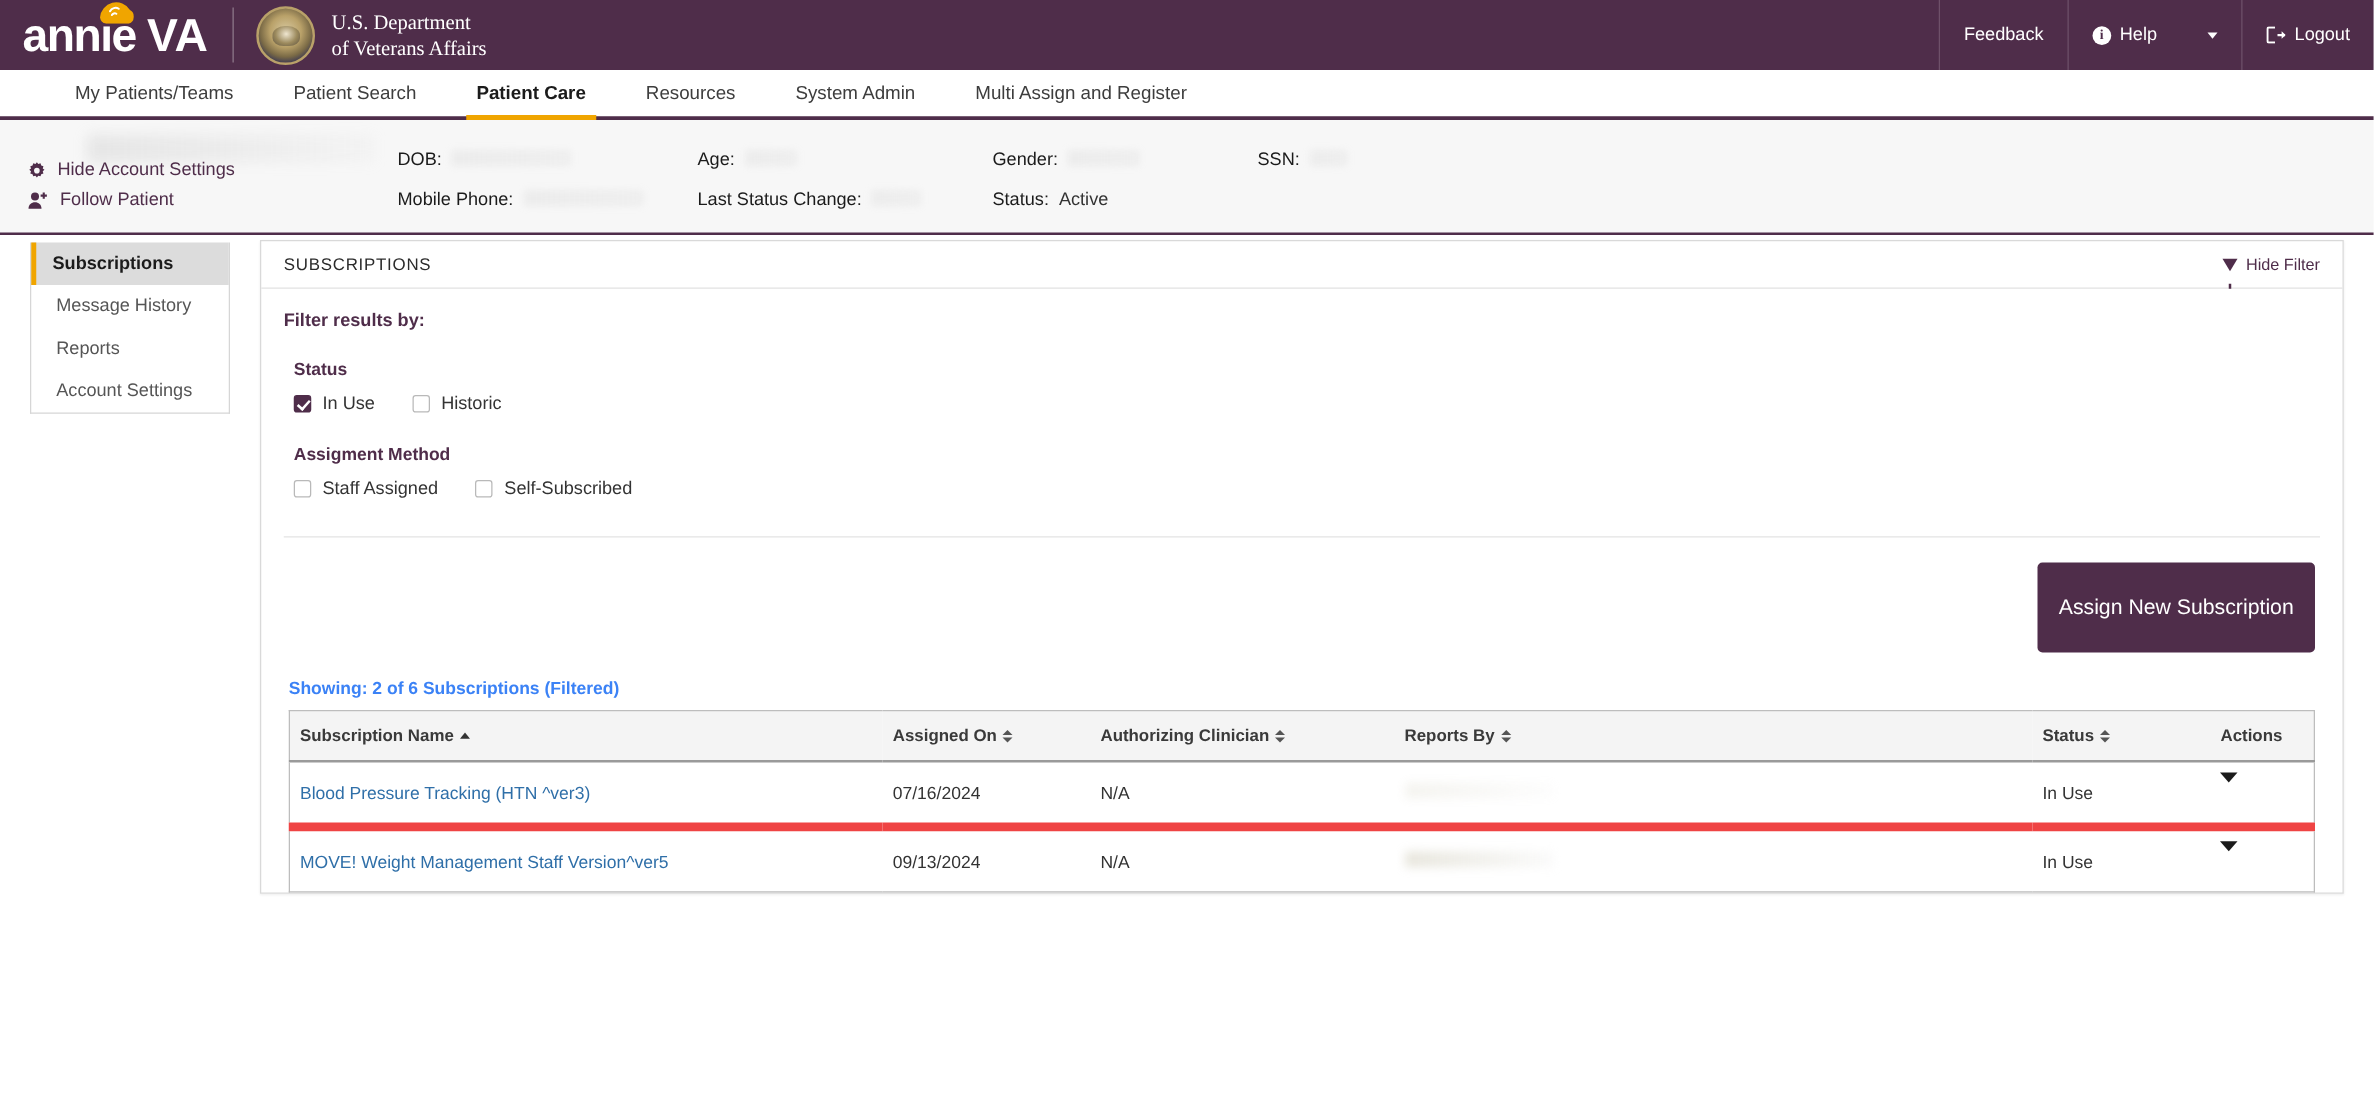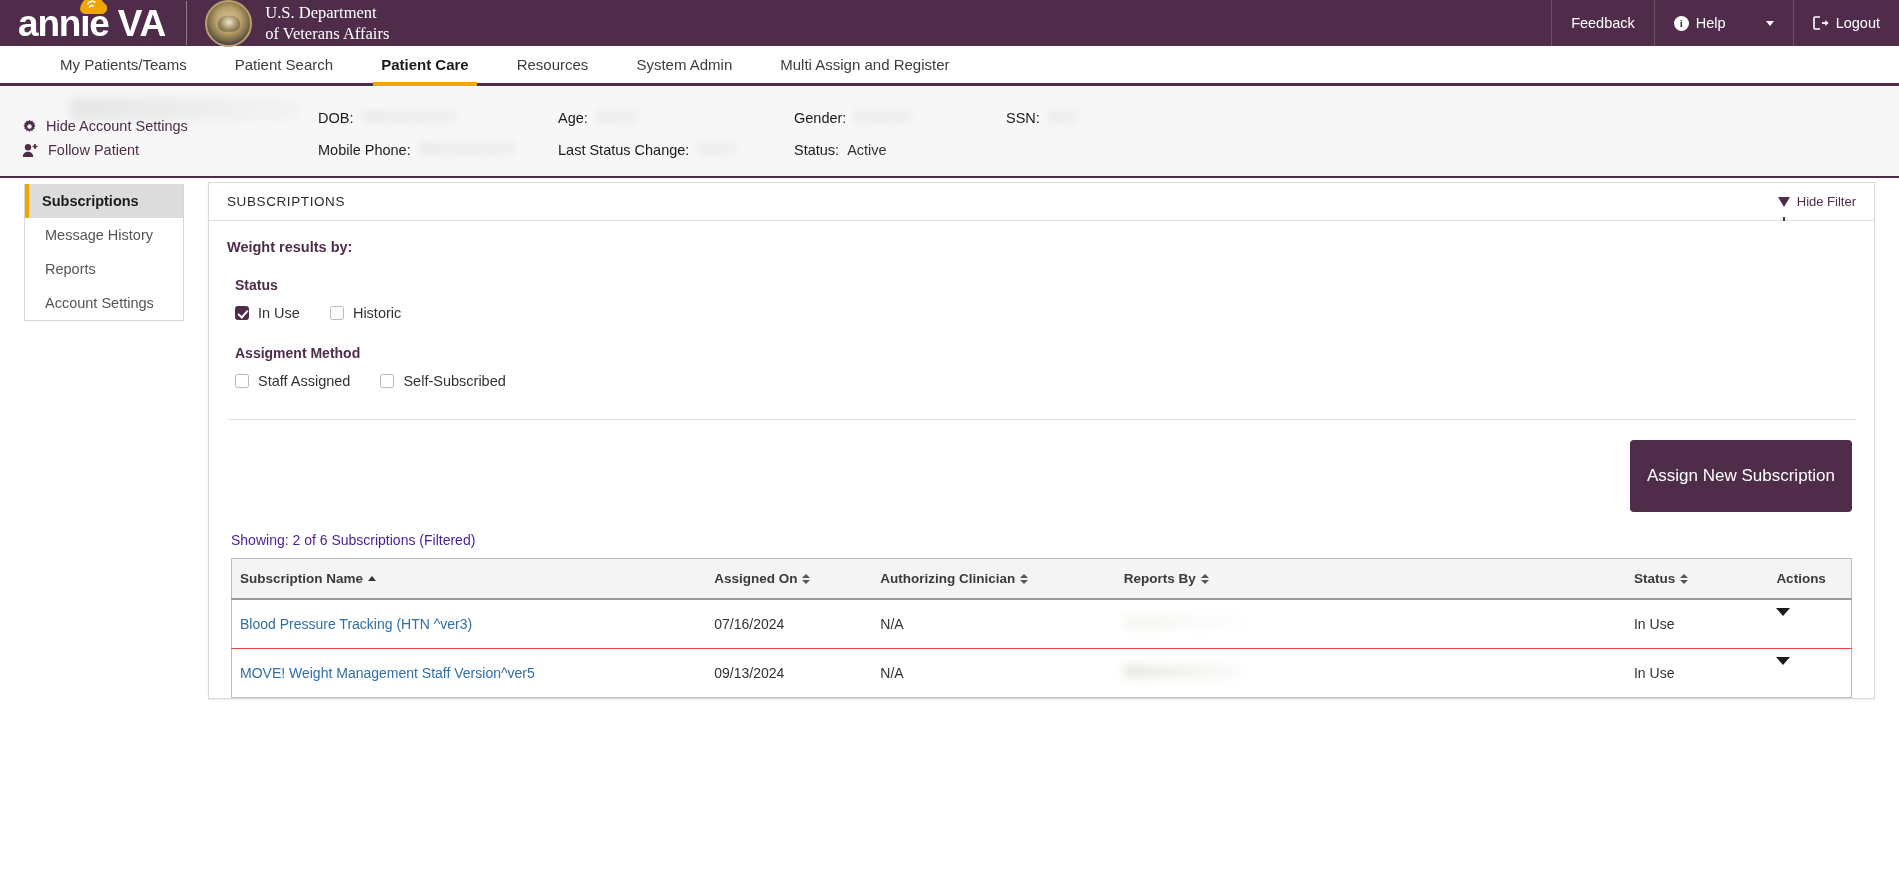--- a/index.html
+++ b/index.html
@@ -7,21 +7,21 @@
     margin: 0; padding: 0;
     width: 1899px; height: 876px;
     overflow: hidden;
     background: #ffffff;
     font-family: "Liberation Sans", sans-serif;
     color: #2b2b2b;
   }
 
   
   .topbar {
-    height: 46px;
+    height: 56px;
     background: #4f2d4a;
     display: flex;
     align-items: stretch;
     position: relative;
   }
   .brand {
     display: flex;
     align-items: center;
     padding-left: 18px;
     gap: 0px;
@@ -324,21 +324,21 @@
     background: #4f2d4a;
     color: #fff;
     border: none;
     border-radius: 4px;
     font-family: "Liberation Sans", sans-serif;
     font-size: 17px;
     padding: 26px 17px;
     cursor: pointer;
   }
   .showing {
-    font-size: 14px; font-weight: 400; color: #4c1d95;
+    font-size: 14px; font-weight: 700; color: #3b82f6;
     padding: 20px 0 10px 22px;
   }
 
   table.subs {
     width: calc(100% - 44px);
     margin: 0 22px;
     border-collapse: collapse;
     border: 1px solid #bdbdbd;
   }
   table.subs thead th {
@@ -367,21 +367,21 @@
   }
   .sort-asc-only {
     width: 0; height: 0;
     border-left: 4.5px solid transparent;
     border-right: 4.5px solid transparent;
     border-bottom: 5px solid #333;
   }
   table.subs tbody td {
     font-size: 14px;
     padding: 16px 8px;
-    border-bottom: 1px solid #ef4444;
+    border-bottom: 7px solid #ef4444;
     color: #333;
     vertical-align: middle;
   }
   table.subs tbody tr:last-child td { border-bottom: none; }
   .link {
     color: #2f6fa8;
     cursor: pointer;
   }
   .blur-cell {
     display: inline-block;
@@ -525,21 +525,21 @@
   <div class="panel">
     <div class="panel-head">
       <div class="panel-title">SUBSCRIPTIONS</div>
       <div class="hide-filter">
         <span class="funnel"></span>
         <span>Hide Filter</span>
       </div>
     </div>
 
     <div class="filter-body">
-      <div class="filter-title">Weight results by:</div>
+      <div class="filter-title">Filter results by:</div>
 
       <div class="fgroup-label">Status</div>
       <div class="cbrow">
         <label class="cbwrap">
           <span class="cb checked"></span>
           <span class="cb-label">In Use</span>
         </label>
         <label class="cbwrap gap-28">
           <span class="cb"></span>
           <span class="cb-label">Historic</span>

